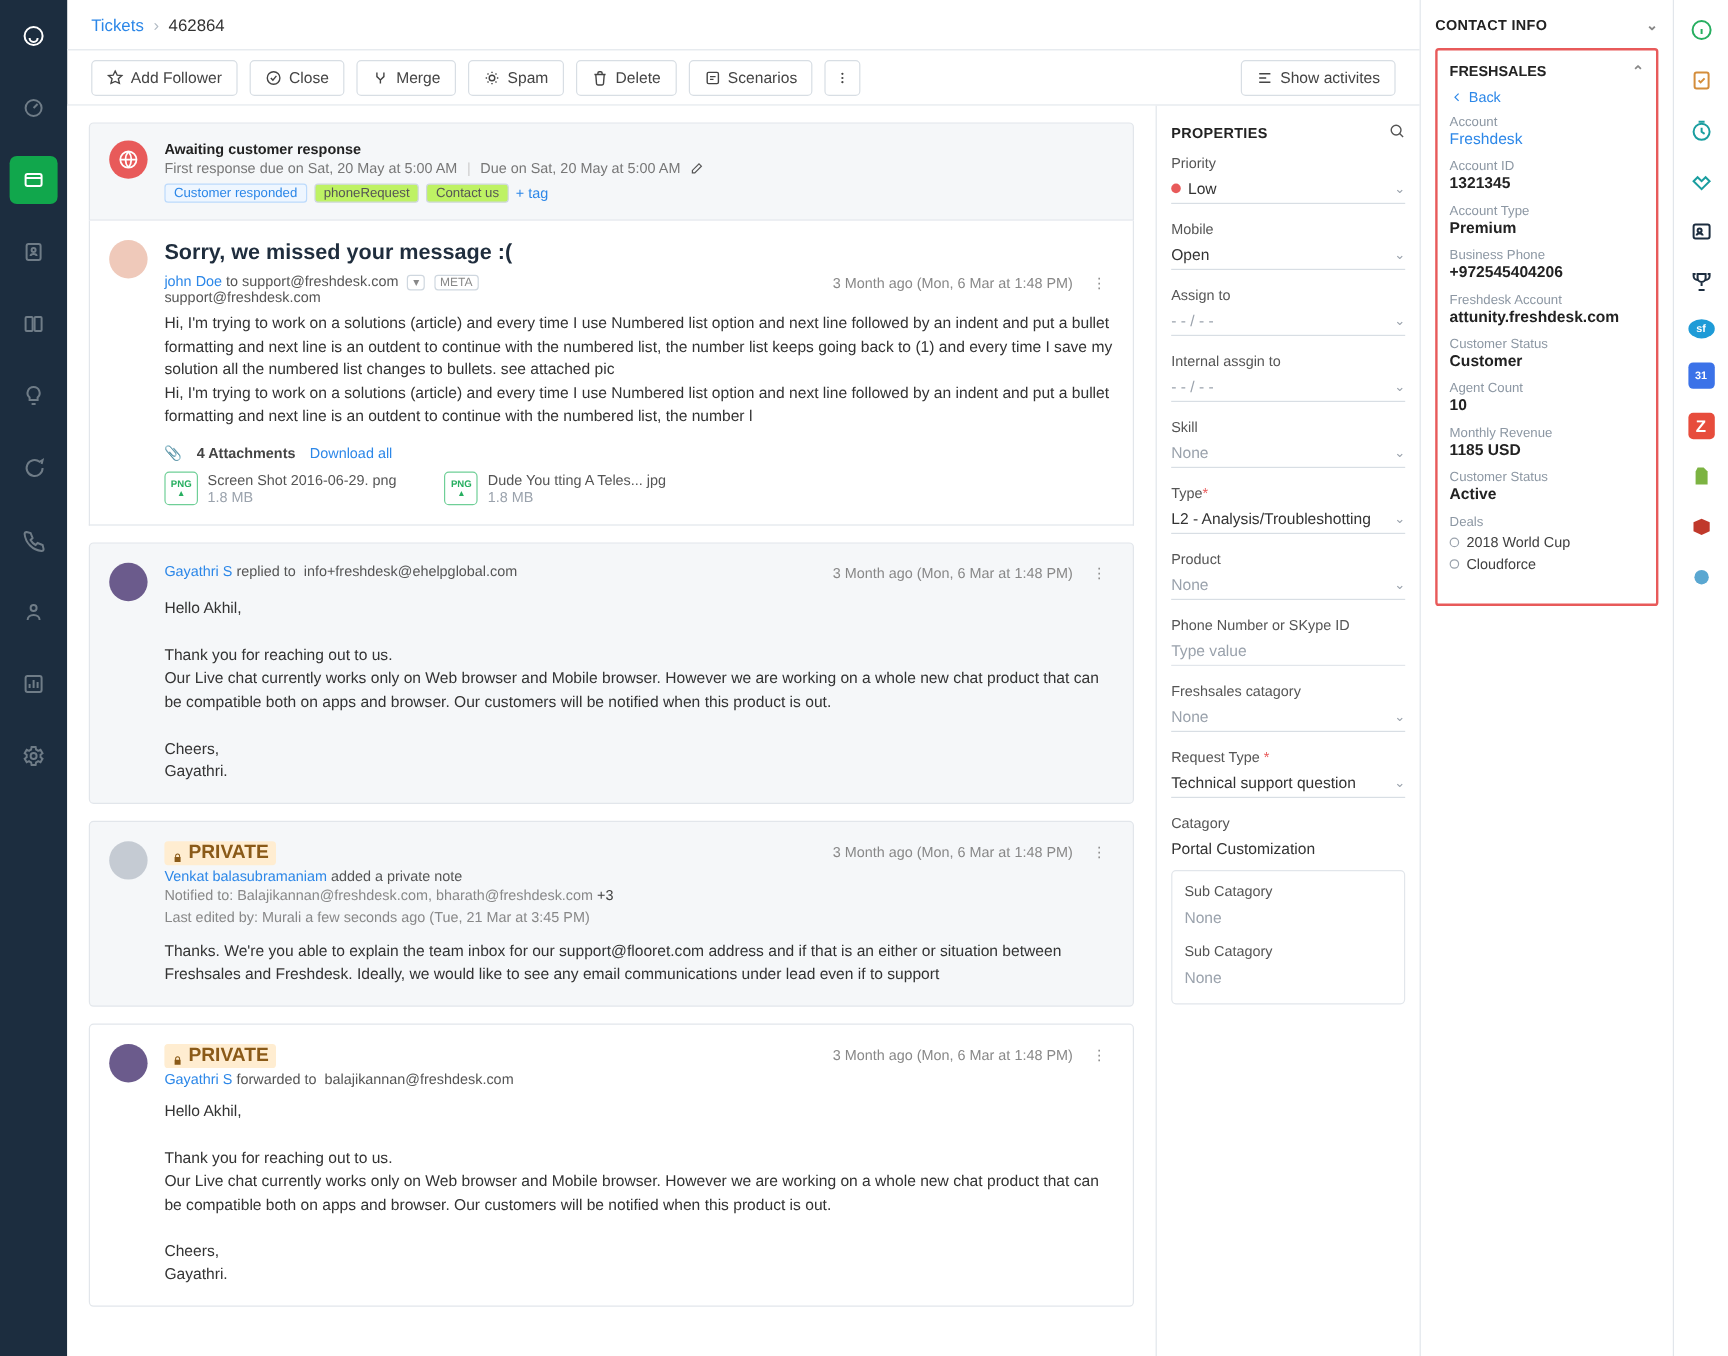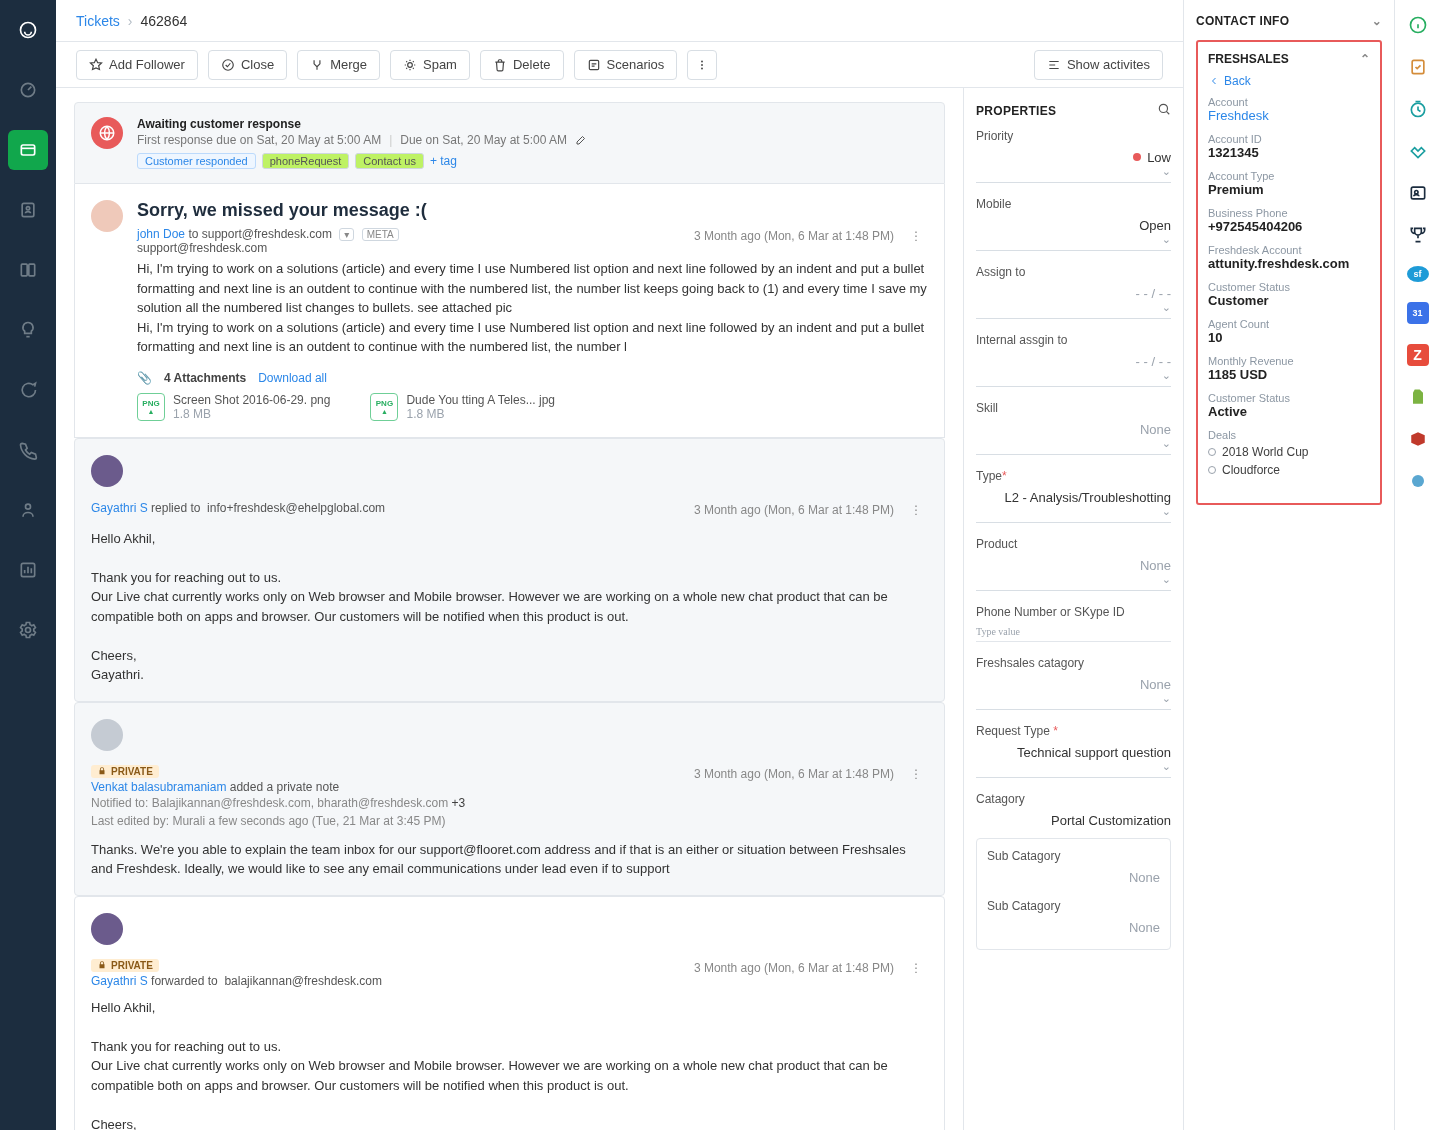--- a/index.html
+++ b/index.html
@@ -38,55 +38,55 @@
   .banner-title { font-weight:600; color:#222; margin-bottom:2px; }
   .banner-sub { color:#777; display:flex; align-items:center; gap:8px; }
   .banner-sub svg{ width:12px;height:12px;}
   .tags { margin-top:6px; display:flex; gap:6px; align-items:center; }
   .tag { border:1px solid #cfd7df; border-radius:3px; padding:1px 7px; font-size:11px; color:#555; background:#bef264;}
   .tag.blue { color:#2c87e8; border-color:#bcdafc; background:#eef6ff;}
   .addtag { color:#2c87e8; font-size:12px; cursor:pointer;}
 
   .post { border:1px solid #e2e6eb; border-top:0; padding:16px; display:flex; gap:14px; }
   .post.first { border-radius:0; }
-  .post + .post { border:1px solid #e2e6eb; border-radius:4px;flex-direction:column; }
+  .post + .post { margin-top:14px; border:1px solid #e2e6eb; border-radius:4px; }
   .post.grey { background:#f5f7f9; }
   .avatar { width:32px; height:32px; border-radius:50%; background:#c1c7d0; flex-shrink:0; position:relative; overflow:hidden;}
   .avatar.initial { background:#9aa2ac; color:#fff; display:flex; align-items:center; justify-content:center; font-weight:600; }
   .post-body { flex:1; font-size:13px; color:#333; }
   .post-head { display:flex; justify-content:space-between; align-items:flex-start; margin-bottom:4px; }
   .post-head-left { font-size:12px; color:#555;}
   .post-head-left .name { color:#2c87e8; font-weight:500;}
   .post-head-left .meta-chip{ border:1px solid #cfd7df; border-radius:3px; font-size:10px; padding:0 4px; color:#888; margin-left:4px;}
   .post-time { font-size:12px; color:#888; display:flex; align-items:center; gap:10px;}
   .post-time .more{ cursor:pointer; color:#888; padding:2px 6px; border-radius:3px;}
   .post-subject { font-size:18px; font-weight:700; color:#1f2d3d; margin-bottom:6px; }
   .post-text { line-height:1.5; color:#333; }
   .attach-row { margin-top:14px; font-size:12px; color:#444; display:flex; align-items:center; gap:12px;}
   .attach-row .count{ font-weight:600;}
   .attach-row .dl{ color:#2c87e8; cursor:pointer;}
   .attachments { display:flex; gap:40px; margin-top:8px;}
   .att { display:flex; gap:8px; align-items:center; font-size:12px; color:#555;}
   .att .thumb{ width:28px; height:28px; border:1px solid #6fcf97; border-radius:4px; display:flex; align-items:center; justify-content:center; font-size:8px; color:#27ae60; font-weight:700; flex-direction:column;}
   .att .thumb span{ font-size:7px;}
-  .private-chip{ display:inline-flex; align-items:flex-start; gap:4px; background:#ffedd1; color:#8a5a18; border-radius:3px; padding:1px 6px; font-size:10px; font-weight:600; margin-bottom:2px;}
+  .private-chip{ display:inline-flex; align-items:flex-end; gap:4px; background:#ffedd1; color:#8a5a18; border-radius:3px; padding:1px 6px; font-size:16px; font-weight:600; margin-bottom:2px;}
   .private-chip .lock{ width:10px; height:10px;}
   .note-meta{ font-size:12px; color:#888; line-height:1.5;}
 
   
   .props h4{ font-size:12px; font-weight:700; color:#222; letter-spacing:.3px; margin-bottom:10px; display:flex; justify-content:space-between; align-items:center;}
   .prop-field{ margin-bottom:14px;}
   .prop-label{ font-size:12px; color:#555; margin-bottom:3px; display:block;}
   .prop-label .req{ color:#e85a5a;}
-  .prop-select{ display:flex; justify-content:space-between; align-items:flex-end; border-bottom:1px solid #d8dee4; padding:4px 0; font-size:13px; color:#333; cursor:pointer;flex-direction:column;}
+  .prop-select{ display:flex; justify-content:space-between; align-items:center; border-bottom:1px solid #d8dee4; padding:4px 0; font-size:13px; color:#333; cursor:pointer;}
   .prop-select.placeholder{ color:#9aa2ac;}
   .chev{ color:#9aa2ac; font-size:11px;}
   .dot{ width:8px; height:8px; border-radius:50%; background:#e85a5a; display:inline-block; margin-right:6px; transform:translateY(-1px);}
   .sub-box{ border:1px solid #e2e6eb; border-radius:4px; padding:10px; margin-top:6px;}
-  .prop-input{ border:none; border-bottom:1px solid #e2e6eb; padding:4px 0; font-size:10px; color:#0c4a6e; width:100%; outline:none;font-family:Liberation Serif, serif;}
+  .prop-input{ border:none; border-bottom:1px solid #e2e6eb; padding:4px 0; font-size:13px; color:#0c4a6e; width:100%; outline:none;}
   .prop-input::placeholder{ color:#9aa2ac;}
 
   
   .contact { width:210px; padding:14px 12px; }
   .contact h4{ font-size:12px; font-weight:700; color:#222; letter-spacing:.3px; margin-bottom:12px; display:flex; justify-content:space-between; align-items:center;}
   .fs-card{ border:2px solid #e85a5a; border-radius:3px; padding:10px 10px 14px 10px; font-size:12px;}
   .fs-head{ display:flex; justify-content:space-between; align-items:center; font-weight:700; color:#222; margin-bottom:8px;}
   .fs-back{ color:#2c87e8; display:flex; align-items:center; gap:4px; font-size:12px; margin-bottom:8px; cursor:pointer;}
   .fs-field{ margin-bottom:10px;}
   .fs-label{ color:#8c97a3; font-size:11px;}

